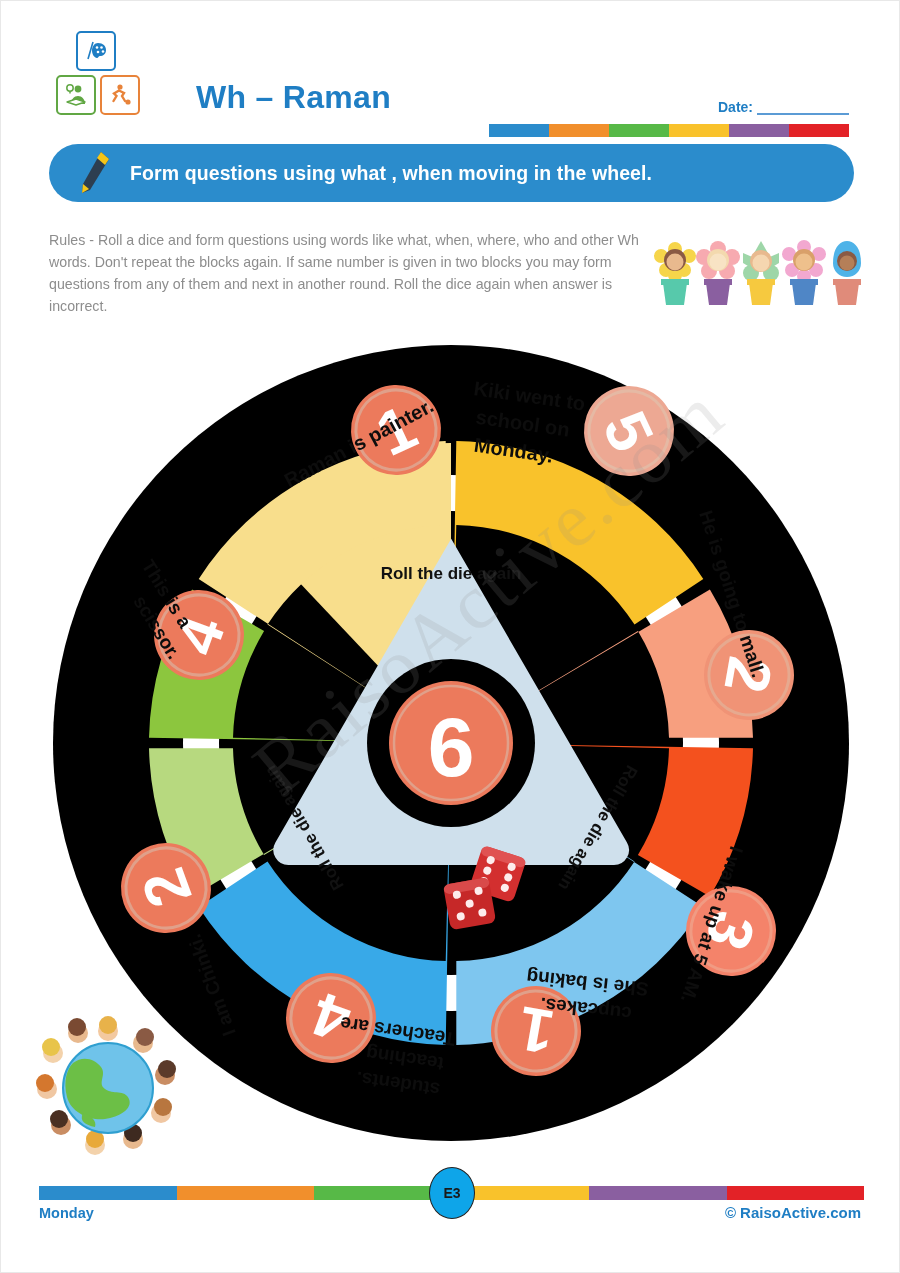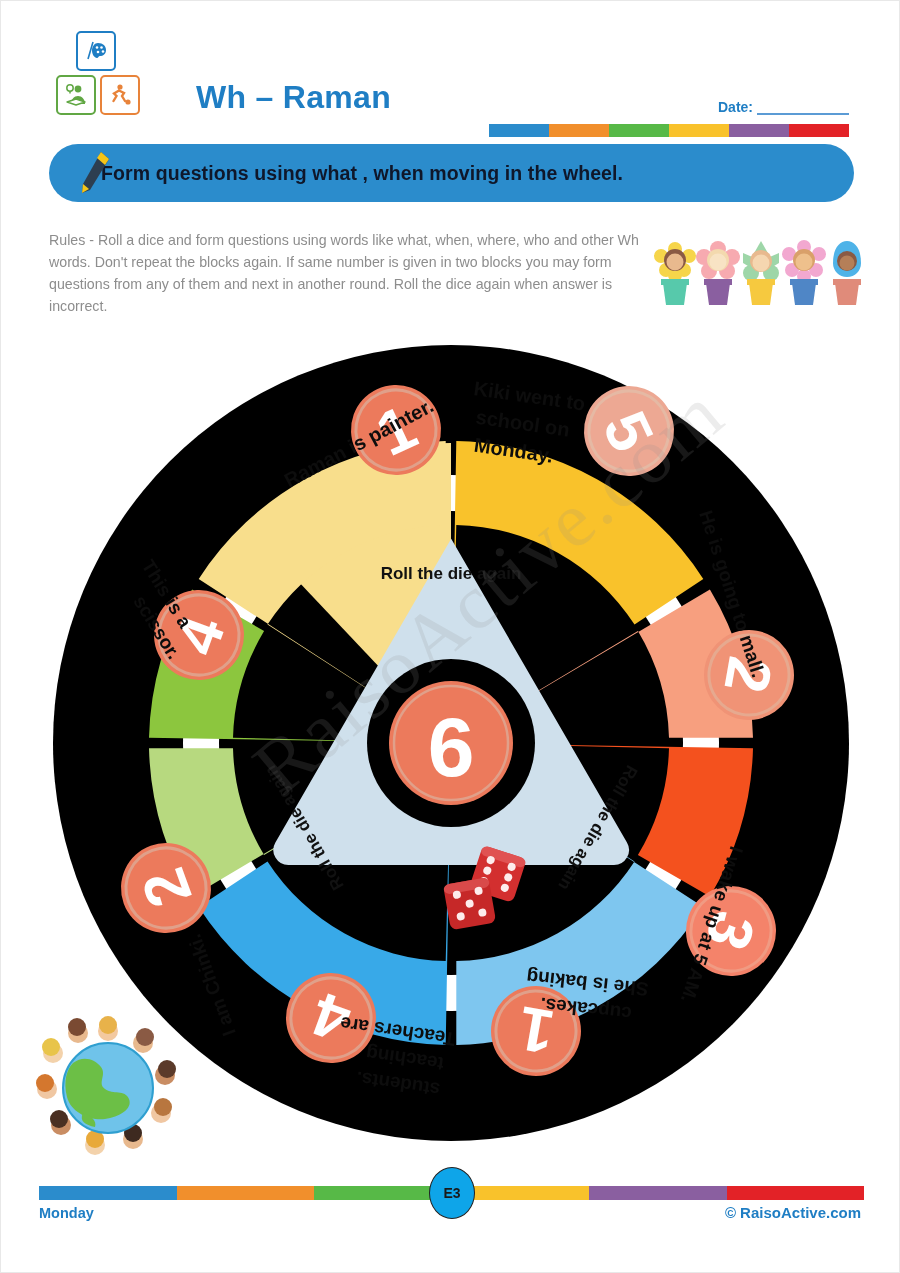--- a/index.html
+++ b/index.html
@@ -51,21 +51,21 @@
 
   
   .banner {
     position: absolute; left: 48px; top: 143px;
     width: 805px; height: 58px;
     background: #2b8ccc; border-radius: 29px;
     display: flex; align-items: center;
   }
   .pencil { position: absolute; left: 28px; top: 6px; width: 34px; height: 46px; }
   .banner-text {
-    margin-left: 52px; color: #0f172a; font-size: 19.5px; font-weight: bold;
+    margin-left: 81px; color: #ffffff; font-size: 19.5px; font-weight: bold;
     letter-spacing: .1px;
   }
 
   
   .rules {
     position: absolute; left: 48px; top: 228px; width: 590px;
     font-size: 14.2px; line-height: 22px; color: #8d8d8d;
   }
 
   

